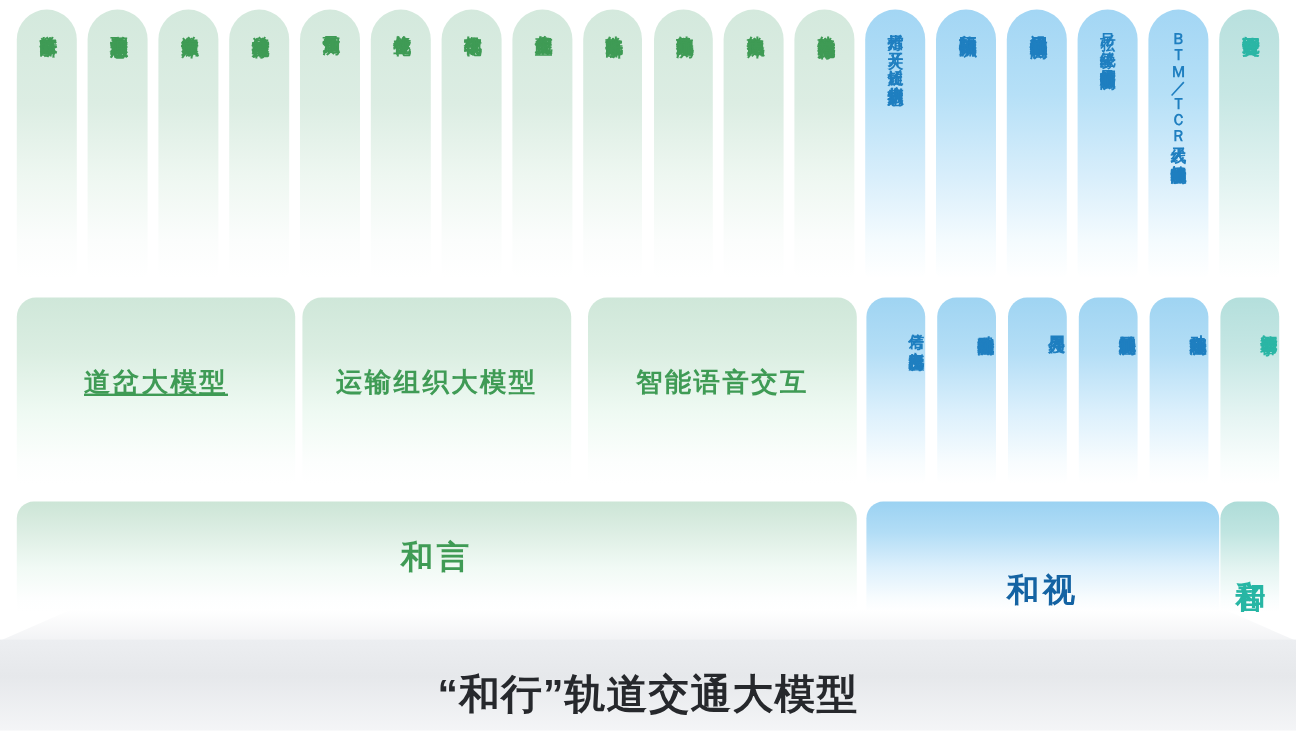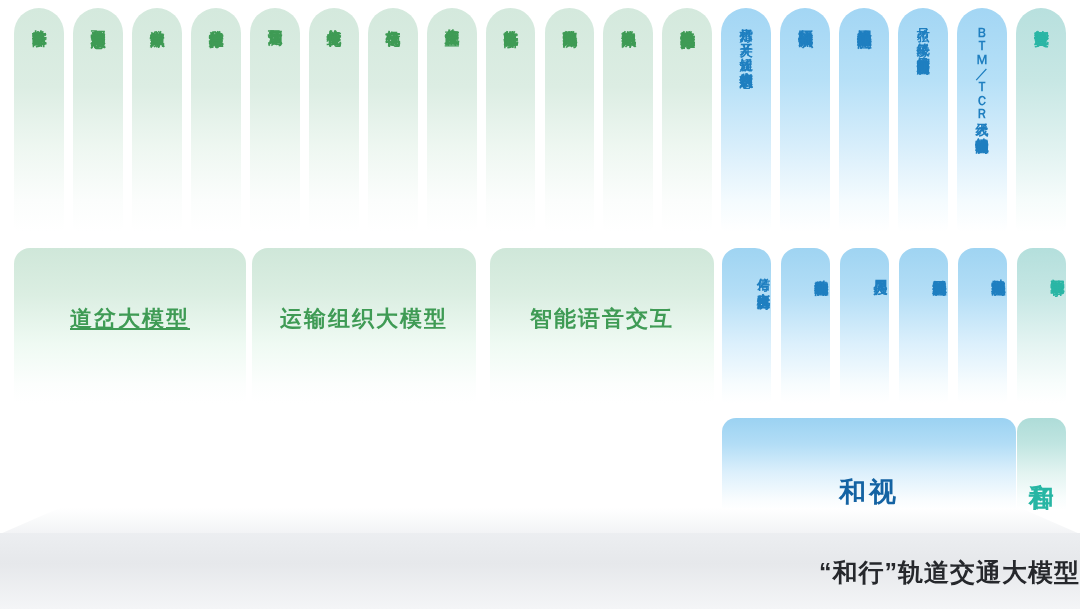--- a/index.html
+++ b/index.html
@@ -72,22 +72,22 @@
   #base-top{
     position:absolute; left:0; top:0; width:1080px; height:26px;
     background:linear-gradient(180deg,#ffffff 0%, #f2f3f5 100%);
     clip-path:polygon(5.5% 0%, 94.5% 0%, 100% 100%, 0% 100%);
   }
   #base-front{
     position:absolute; left:0; top:25px; width:1080px; height:76px;
     background:linear-gradient(180deg,#eceef1 0%, #e6e8eb 40%, #f4f5f7 100%);
   }
   #base-title{
-    position:absolute; left:0; right:0; top:48px; text-align:right;
-    font-size:25px; font-weight:700; color:#26282c; letter-spacing:1px;
+    position:absolute; left:0; right:0; top:48px; text-align:center;
+    font-size:34px; font-weight:700; color:#26282c; letter-spacing:1px;
   }
 </style>
 </head>
 <body>
 
 <div id="stage">
 
   <div id="row1">
       <div class="vcard green" style="left: 14px; width: 49.9444px;">
         <div class="vtext g">道岔故障诊断</div>
@@ -169,20 +169,23 @@
       </div>
       <div class="mcard blue" style="left: 958px; width: 49px;">
         <div class="vtext b" style="max-height: 118px; font-size: 14px;">动车组外观检测</div>
       </div>
       <div class="mcard teal" style="left: 1017px; width: 49px;">
         <div class="vtext t" style="max-height: 118px; font-size: 14px;">智能语音助手</div>
       </div>
     </div>
 
   <div id="row3">
+      <div class="pbar green" style="left: 14px; width: 700px;">
+        <div class="pbar-label g">和言</div>
+      </div>
       <div class="pbar blue" style="left: 722px; width: 294px; align-items: flex-end;">
         <div class="pbar-label b">和视</div>
       </div>
       <div class="pbar teal" style="left: 1017px; width: 49px;">
         <div class="pbar-label t">和音</div>
       </div>
     </div>
 
   <div id="base">
     <div id="base-top"></div>

